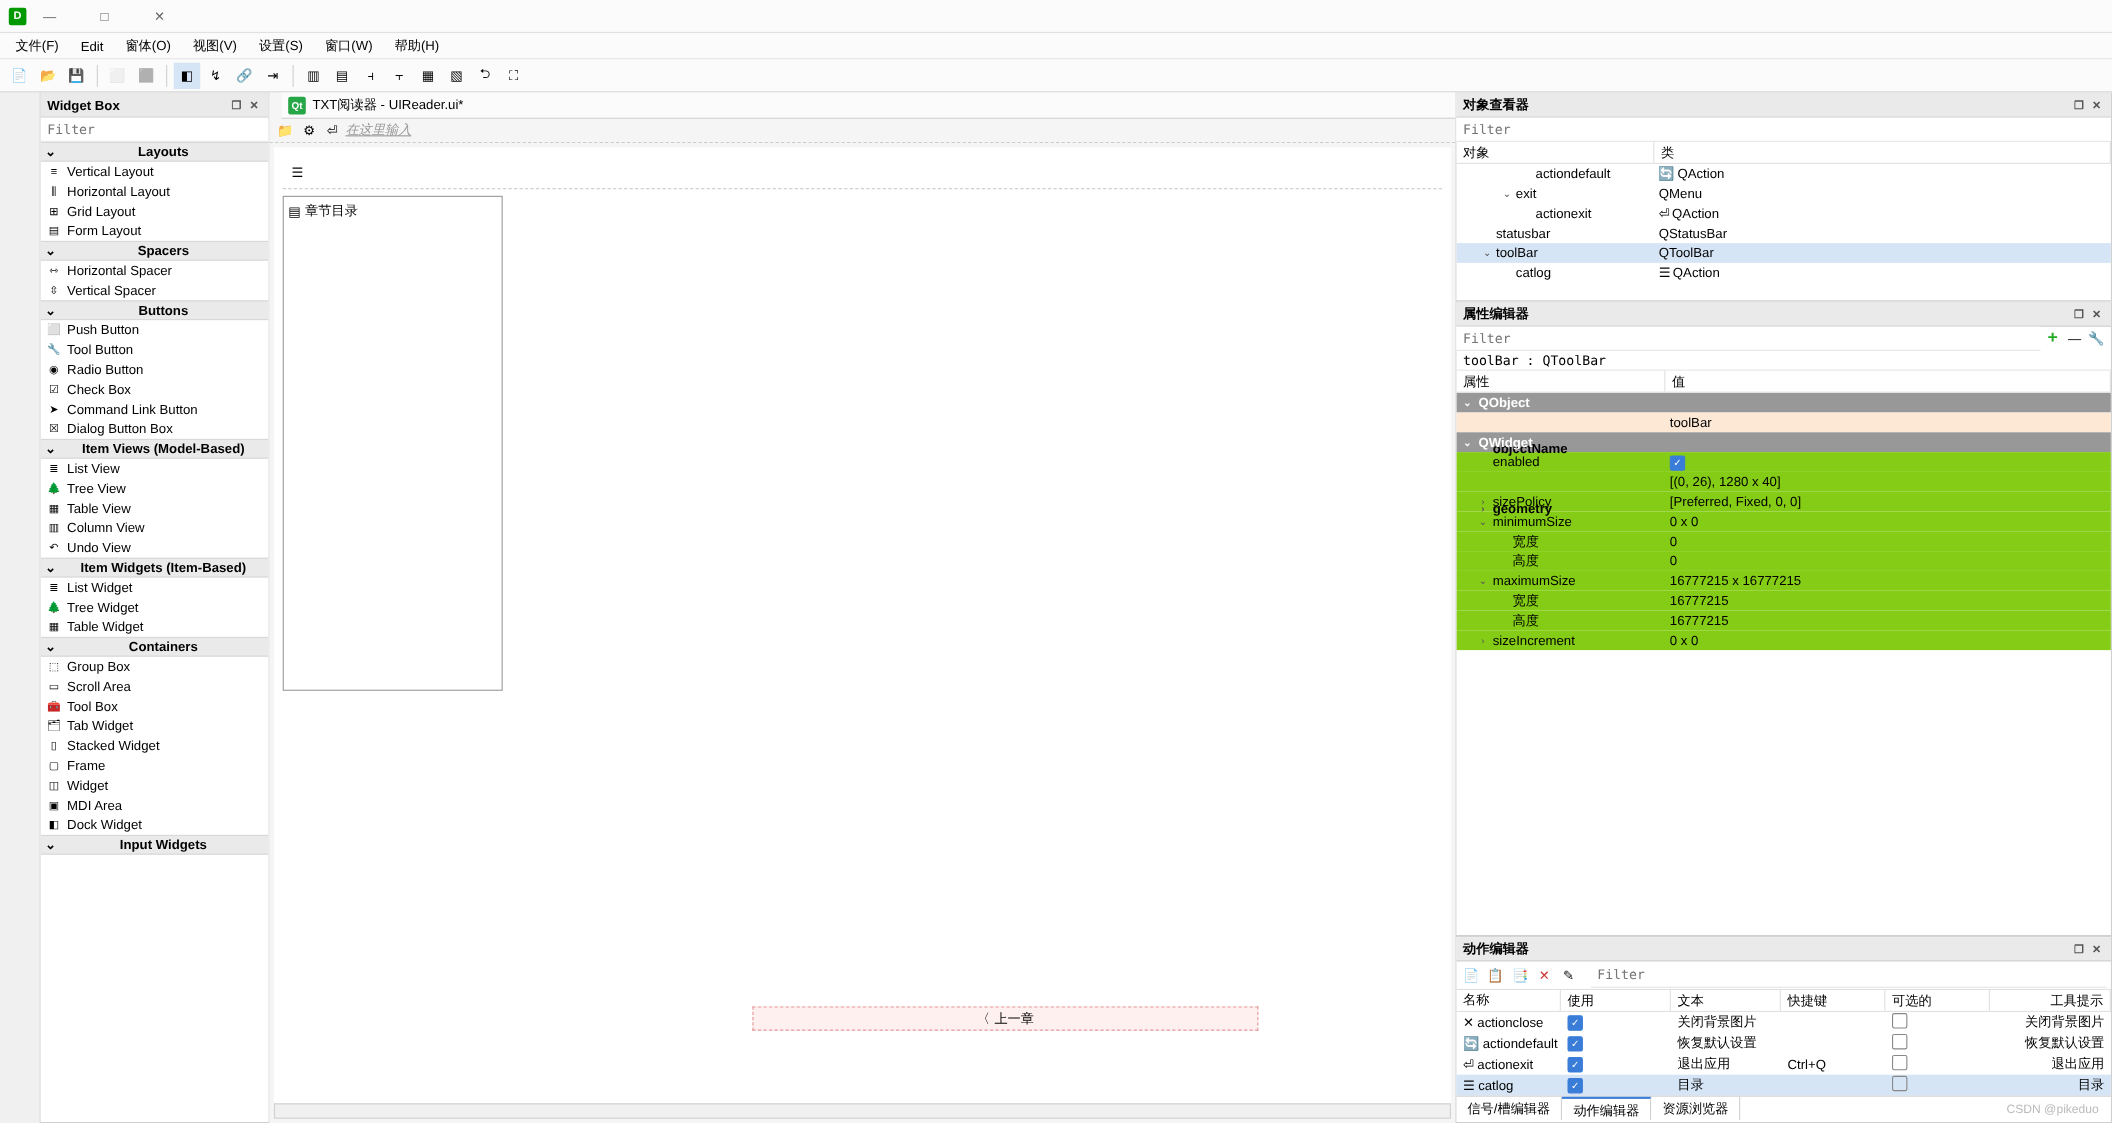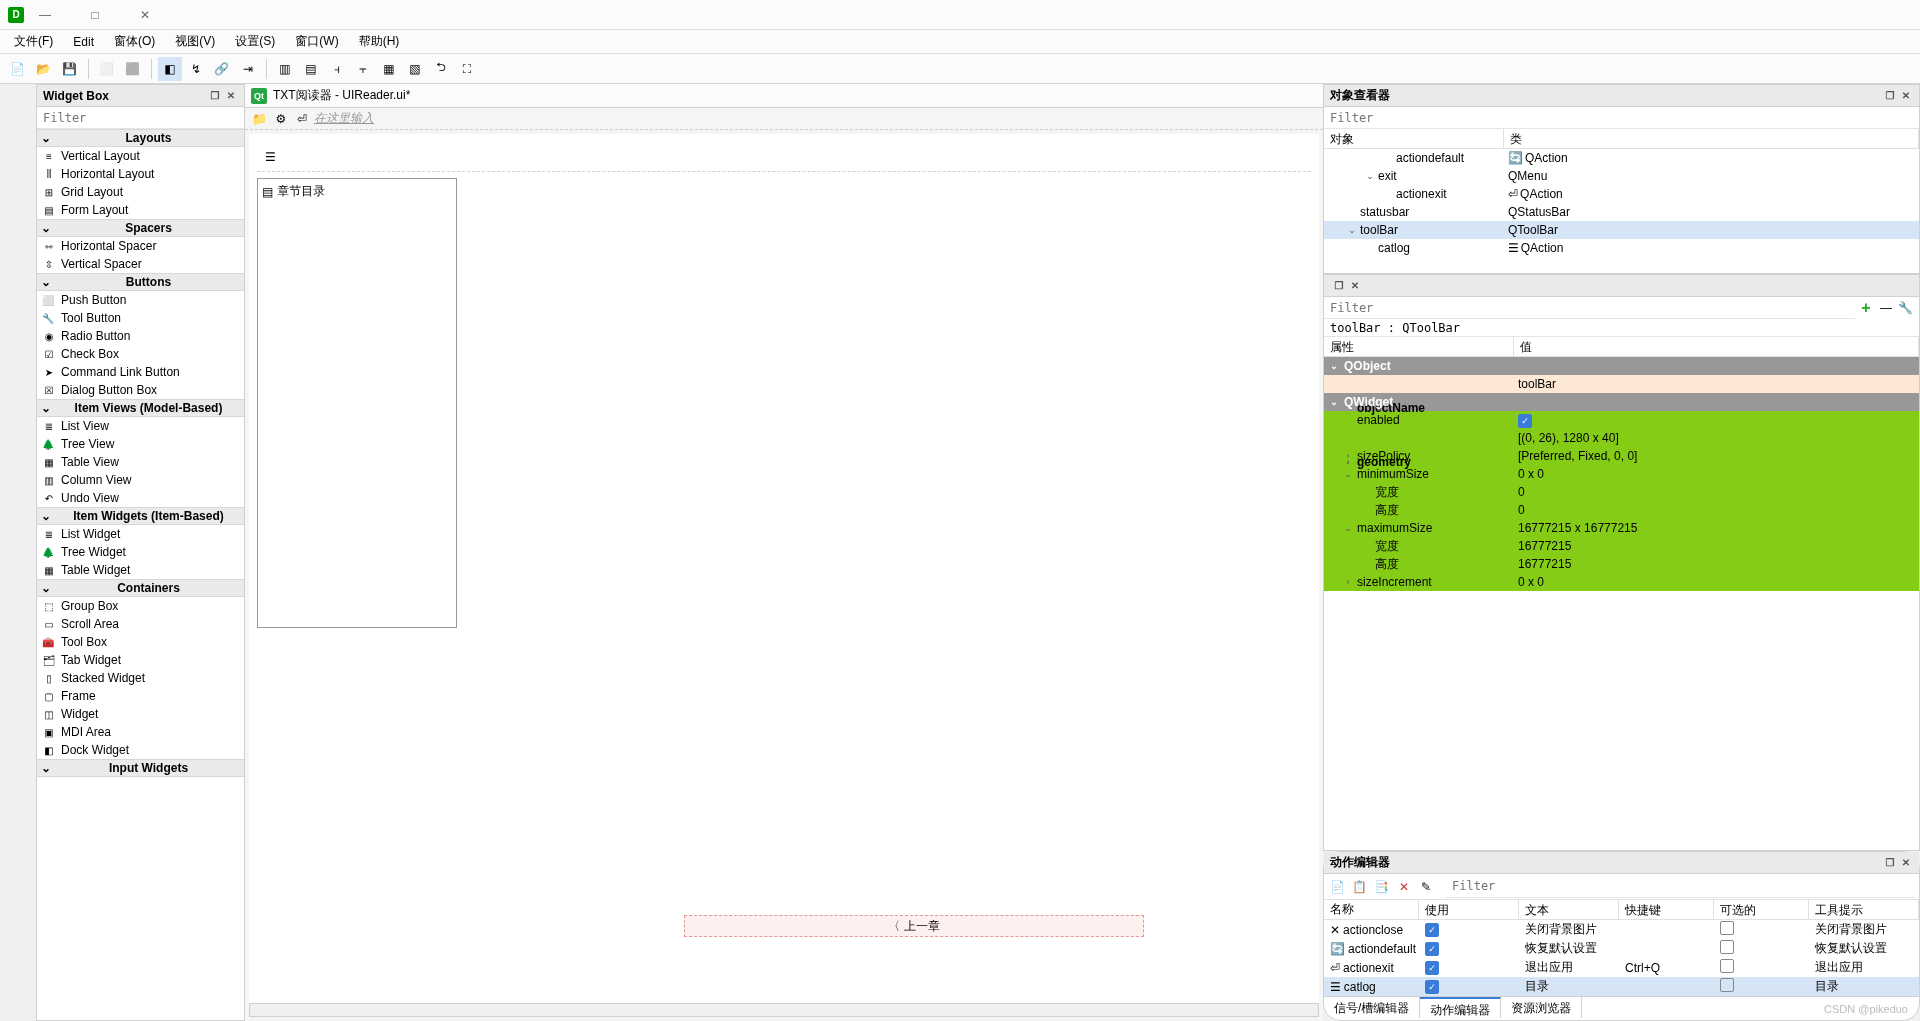--- a/index.html
+++ b/index.html
@@ -21,21 +21,21 @@
 .panel-header .ph-btn { width: 14px; height: 14px; cursor: pointer; font-size: 10px; color: #555; margin-left: 2px; display:flex;align-items:center;justify-content:center;}
 .filter-input { height: 22px; border: none; border-bottom: 1px solid #e5e5e5; padding: 0 6px; width: 100%; outline: none; font-family: monospace; color: #999; }
 .widget-box { width: 209px; display: flex; flex-direction: column; }
 .wb-body { flex: 1; overflow-y: auto; background: #fff; }
 .wb-group { display: flex; align-items: center; background: #eaeaea; border-top: 1px solid #d8d8d8; border-bottom: 1px solid #d8d8d8; height: 18px; font-weight: bold; padding-left: 2px; }
 .wb-group .chev { width: 14px; text-align: center; }
 .wb-group .label { flex: 1; text-align: center; }
 .wb-item { display: flex; align-items: center; height: 18px; padding-left: 4px; gap: 4px; cursor: pointer; }
 .wb-icon { width: 16px; height: 14px; display:flex;align-items:center;justify-content:center;font-size:10px;}
 .center { flex: 1; display: flex; flex-direction: column; background: #f5f5f5; position:relative;}
-.doc-title { height: 24px; background: #fbfbfb; display: flex; align-items: center; border-bottom: 1px solid #d0d0d0; }
+.doc-title { height: 24px; background: #fbfbfb; display: flex; align-items: center; border-bottom: 1px solid #d0d0d0; margin-left: 11px; }
 .doc-title .qt-icon { width:16px;height:16px;background:#26a646;border-radius:2px;margin:0 6px;display:flex;align-items:center;justify-content:center;color:#fff;font-size:9px;font-weight:bold;}
 .doc-toolbar { height: 22px; display: flex; align-items: center; gap: 3px; padding: 0 6px; border-bottom: 1px dashed #ccc; }
 .doc-toolbar .dt-btn { width:18px;height:18px;display:flex;align-items:center;justify-content:center;}
 .doc-toolbar .dt-input-hint { color:#999;font-style:italic;text-decoration:underline;}
 .canvas { flex: 1; background: #fff; margin: 4px; padding: 8px; position: relative; overflow:auto;}
 .preview-row1 { height: 30px; border-bottom: 1px dashed #d0d0d0; display:flex;align-items:center;padding-left:8px;}
 .preview-list { width: 200px; height: 450px; border: 1px solid #999; margin-top: 6px; padding: 4px; }
 .preview-list .pl-hdr { display:flex;align-items:center;gap:4px;}
 .prev-btn { position:absolute; bottom:80px; left:435px; width: 460px; height: 22px; border:1px dashed #e39999; background:#fff0f0; display:flex;align-items:center;justify-content:center;gap:4px;}
 .hscroll{position:absolute;bottom:4px;left:4px;right:4px;height:14px;background:#f0f0f0;border:1px solid #d0d0d0;}
@@ -53,30 +53,30 @@
 .prop-hdr div{padding:2px 6px;border-right:1px solid #e0e0e0;}
 .prop-group { background:#989898; color:#fff; height:18px; display:flex;align-items:center;padding-left:4px;gap:4px;font-weight:bold;}
 .prop-row { display:flex; height:18px; align-items:center;}
 .prop-row .pn { width:190px; padding-left: 18px; display:flex;align-items:center;gap:3px;}
 .prop-row .pv { flex:1; padding-left:4px;}
 .prop-row.bold .pn span{font-weight:bold;margin-top:48px;}
 .bg-y{background:#84cc16;} .bg-o{background:#fce8d5;}
 .prop-tools{height:22px;display:flex;align-items:center;padding-right:4px;gap:2px;}
 .prop-tools .filter-input{flex:1;}
 .pt-btn{width:18px;height:18px;display:flex;align-items:center;justify-content:center;}
-.action-editor{display:flex;flex-direction:column;border-radius:18px;}
+.action-editor{display:flex;flex-direction:column;}
 .ae-tools{height:26px;display:flex;align-items:center;padding:0 4px;gap:2px;border-bottom:1px solid #e0e0e0;}
 .ae-tools .ae-btn{width:20px;height:20px;display:flex;align-items:center;justify-content:center;}
 .ae-tools .filter-input{flex:1;margin-left:8px;}
 .ae-hdr{display:flex;height:20px;border-bottom:1px solid #e0e0e0;}
 .ae-hdr div{border-right:1px solid #e0e0e0;padding:2px 6px;}
 .ae-row{display:flex;height:19px;align-items:center;}
 .ae-row div{padding:0 6px;}
 .ae-row.selected{background:#d5e5f5;}
-.c1{width:95px;display:flex;align-items:center;gap:3px;} .c2{width:100px;} .c3{width:100px;} .c4{width:95px;} .c5{width:95px;} .c6{flex:1;}
+.c1{width:95px;display:flex;align-items:center;gap:3px;} .c2{width:100px;} .c3{width:100px;} .c4{width:95px;} .c5{width:95px;} .c6{flex:1;text-align:right;}
 .cb{width:14px;height:14px;border:1px solid #888;border-radius:2px;display:inline-flex;align-items:center;justify-content:center;font-size:9px;}
 .cb.on{background:#3a7dd9;border-color:#3a7dd9;color:#fff;}
 .tabs-bottom{height:22px;display:flex;border-top:1px solid #d0d0d0;}
 .tabs-bottom .tab{padding:3px 10px;border-right:1px solid #d0d0d0;cursor:pointer;}
 .tabs-bottom .tab.active{background:#fff;border-top:2px solid #3a7dd9;}
 .watermark{position:fixed;bottom:6px;right:12px;color:#bbb;font-size:11px;}
 .chev-s{width:12px;font-size:9px;color:#555;text-align:center;}
 </style>
 </head>
 <body>
@@ -363,20 +363,21 @@
               <span class="chev-s"></span>
               <span>catlog</span>
             </div>
             <div class="tree-cell tc2"><span>☰</span> QAction</div>
           </div>
         </div>
     </div>
 
     <div class="panel" style="flex:1">
       <div class="panel-header">
+        <span class="ph-title">属性编辑器</span>
         <span class="ph-btn">❐</span>
         <span class="ph-btn">✕</span>
       </div>
       <div class="prop-tools">
         <input class="filter-input" placeholder="Filter" style="">
         <div class="pt-btn" style="color:#2a2;font-weight:bold;font-size:16px">+</div>
         <div class="pt-btn">—</div>
         <div class="pt-btn">🔧</div>
       </div>
       <div class="prop-label">toolBar : QToolBar</div>

